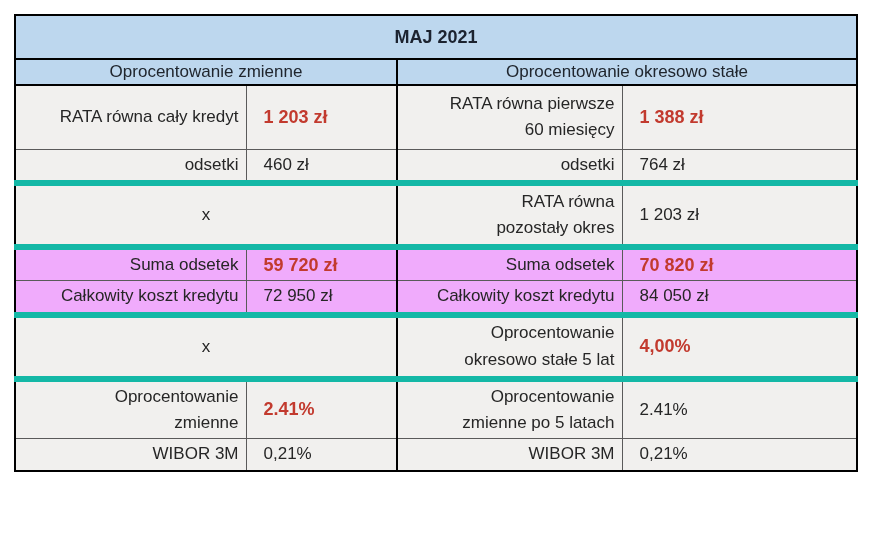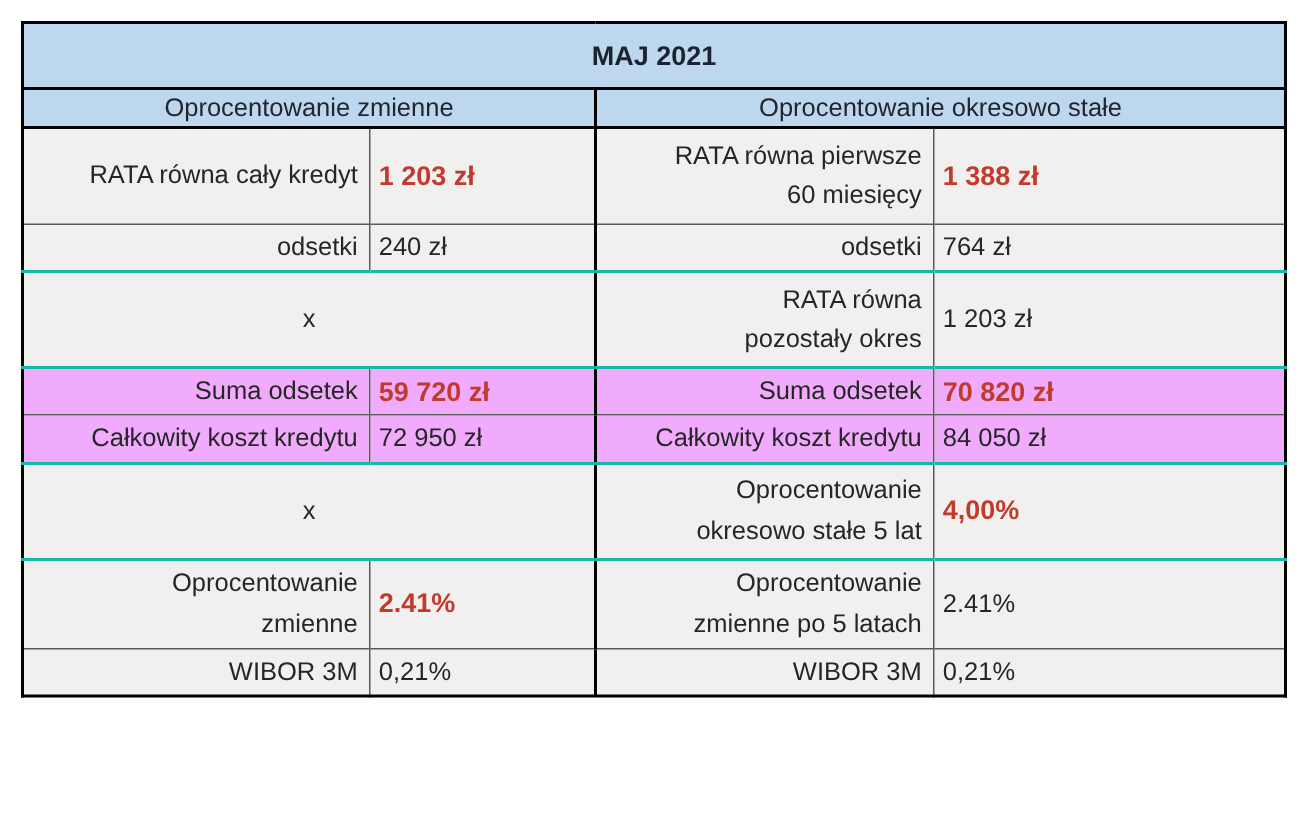--- a/index.html
+++ b/index.html
@@ -25,29 +25,29 @@
     border-collapse: collapse;
     table-layout: fixed;
     border: 2px solid #000000;
     background: #f1f0ee;
     font-size: 17px;
     color: #262626;
   }
   td {
     border: 1px solid #5a5a5a;
     vertical-align: middle;
-    padding: 2px 6px;
+    padding: 2px 17px;
     overflow: hidden;
   }
   
   
   .c-blue   { background: #bdd7ee; }
   .c-yellow { background: #f0abfc; }
   
-  .bb2 { border-bottom: 2px solid #14b8a6; }
+  .bb2 { border-bottom: 6px solid #14b8a6; }
   .bl2 { border-left: 2px solid #000000; }
   
   .title-cell {
     text-align: center;
     font-weight: bold;
     font-size: 18px;
     color: #1c2330;
     border-bottom: 2px solid #000000;
   }
   .hdr {
@@ -109,21 +109,21 @@
       <td class="lbl">RATA równa cały kredyt</td>
       <td class="val red">1 203 zł</td>
       <td class="lbl bl2">RATA równa pierwsze
 60 miesięcy</td>
       <td class="val red">1 388 zł</td>
     </tr>
 
 
     <tr class="r-std">
       <td class="lbl bb2">odsetki</td>
-      <td class="val bb2">240 zł</td>
+      <td class="val bb2">460 zł</td>
       <td class="lbl bl2 bb2">odsetki</td>
       <td class="val bb2">764 zł</td>
     </tr>
 
     <tr class="r-tall">
       <td colspan="2" class="xcell bb2">x</td>
       <td class="lbl bl2 bb2">RATA równa
 pozostały okres</td>
       <td class="val bb2">1 203 zł</td>
     </tr>

